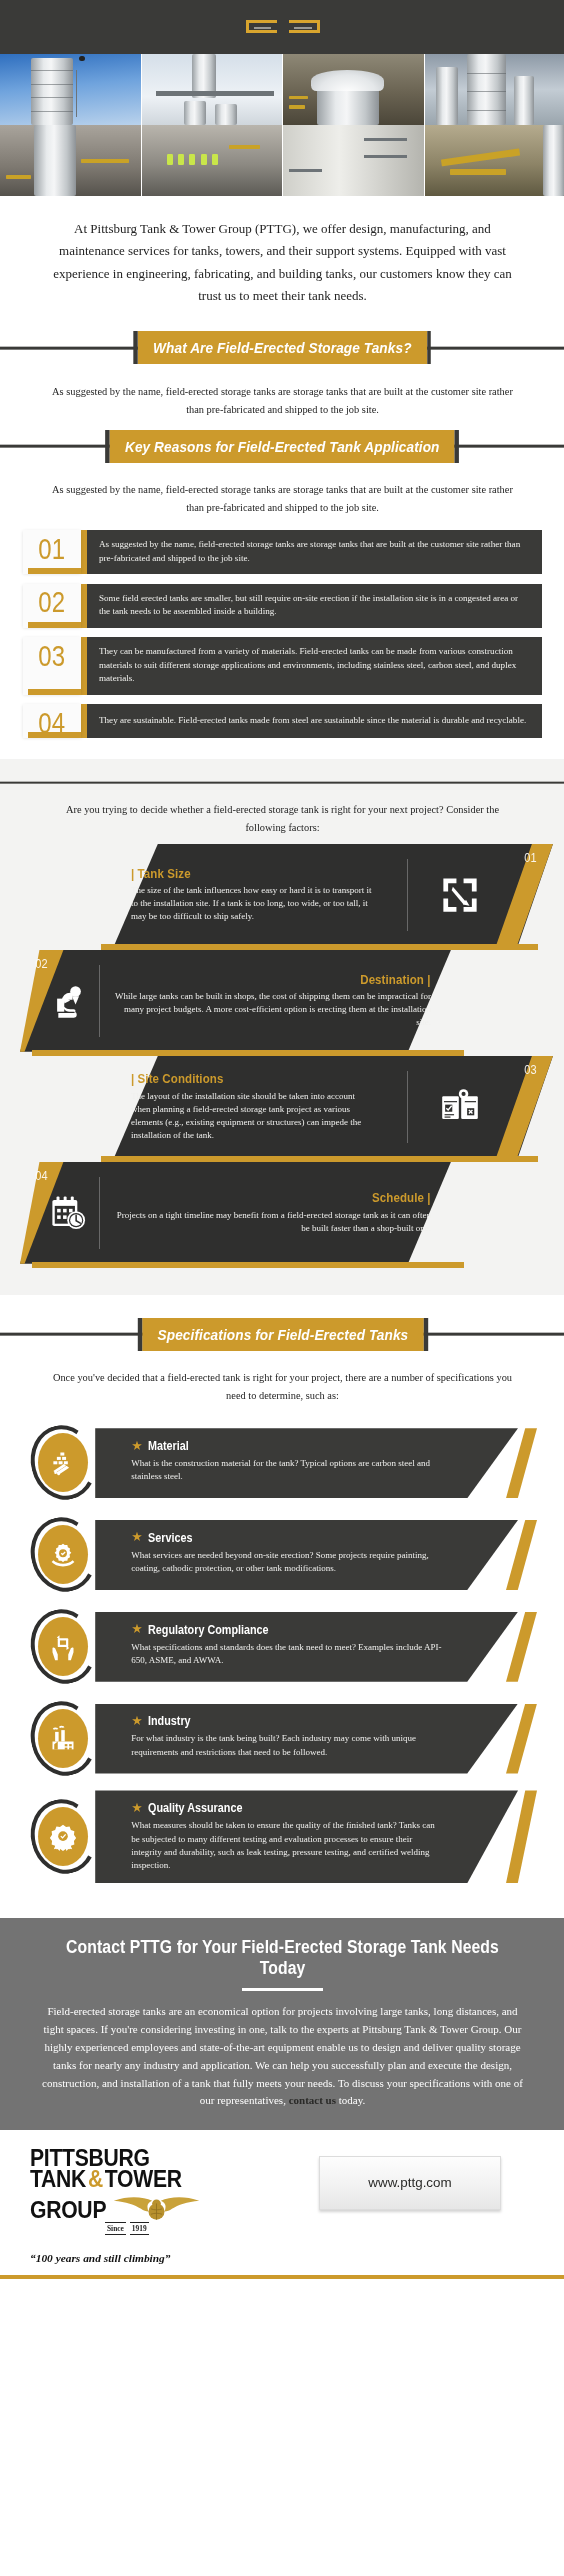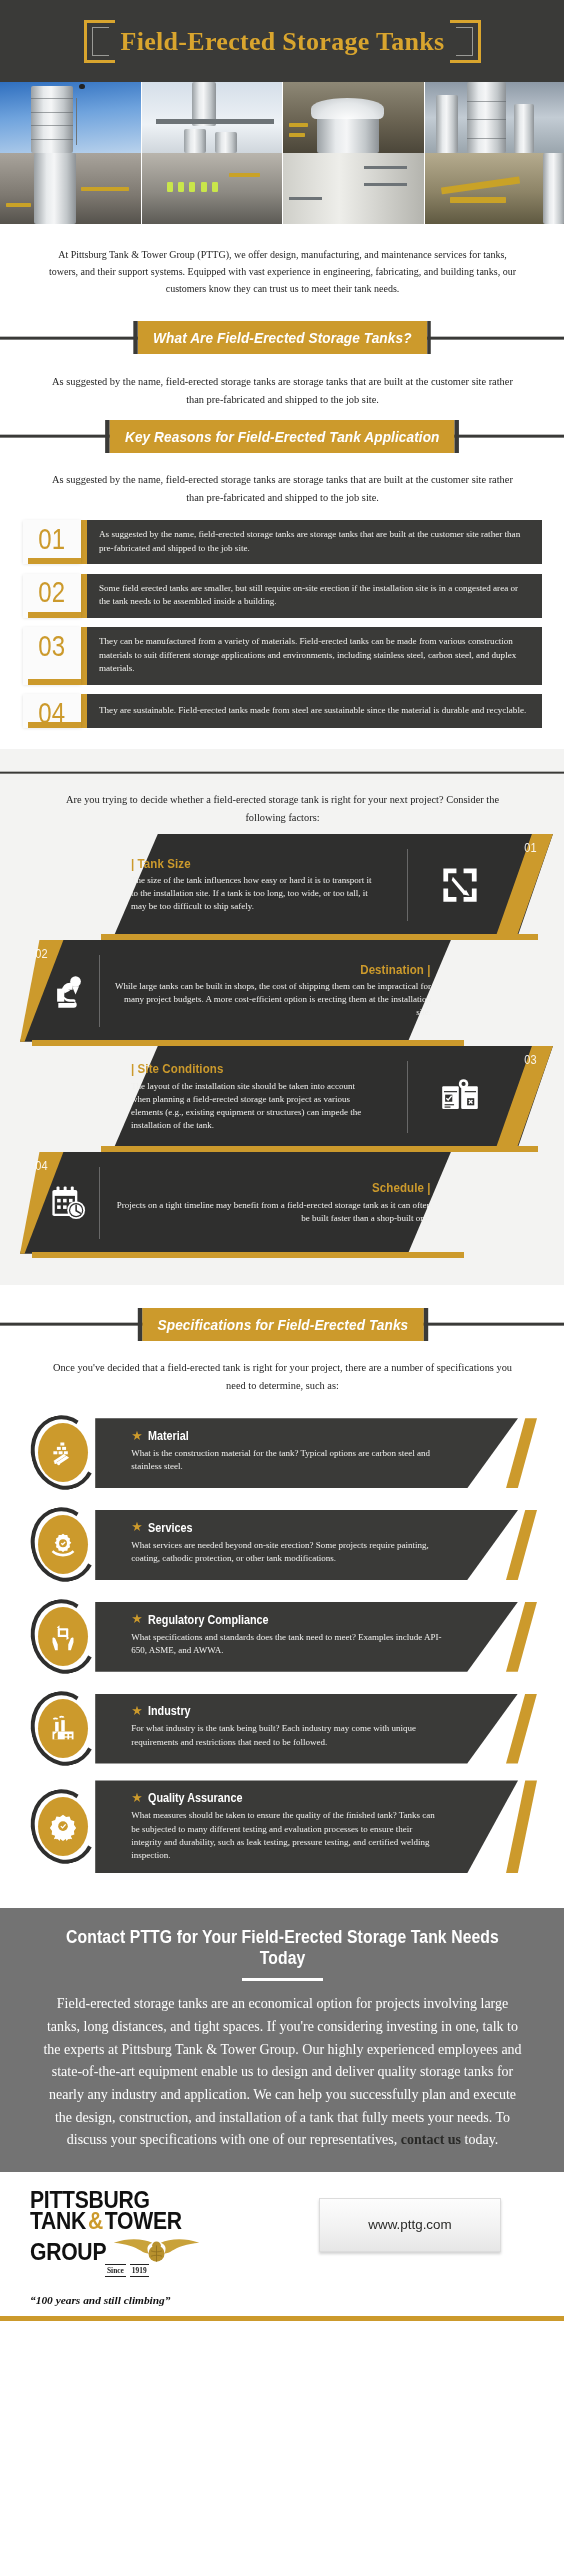--- a/index.html
+++ b/index.html
@@ -80,21 +80,21 @@
     border-radius: 50% 50% 5.4px 5.4px;
   }
   .vest { position:absolute; width:6px; height:10.8px; background:#c9e64a; border-radius:1.3px; }
   .beam { position:absolute; background:#c9a227; border-radius:0.7px; }
   .rail { position:absolute; background:#6d7377; }
 
   
   .intro {
     padding: 21.5px 48px 20px 48px;
     text-align: center;
-    font-size: 10px;
+    font-size: 13px;
     line-height: 1.72;
     color: #242424;
   }
 
   
   .sec-head {
     position: relative;
     display: flex; align-items: center; justify-content: center;
     margin: 4px 0 2.7px 0;
     padding: 0;
@@ -291,21 +291,21 @@
   .spec-card .s-desc { font-size: 9px; line-height: 1.48; color: #f0f0ee; }
 
   
   .cta { background: #737373; padding: 19px 40px 20px 40px; text-align: center; }
   .cta-title {
     font-family: "Liberation Sans Narrow","Liberation Sans",sans-serif;
     font-weight: bold; font-size: 17.5px; color: #ffffff;
     transform: scaleX(.9); letter-spacing: 0.1px;
   }
   .cta-divider { width: 81px; height: 3.4px; background: #ffffff; margin: 9.4px auto 12px auto; }
-  .cta-body { font-size: 14px; line-height: 1.62; color: #ffffff; text-align: center; }
+  .cta-body { font-size: 11px; line-height: 1.62; color: #ffffff; text-align: center; }
   .cta-body .link { font-weight: bold; color: #2a2a28; text-decoration: none; }
 
   
   .footer { padding: 17.5px 30px 0 30px; display: flex; align-items: flex-start; }
   .logo-col { width: 255px; }
   .logo-line {
     font-family: "Liberation Sans Narrow","Liberation Sans",sans-serif;
     font-weight: bold; color: #111;
     letter-spacing: -0.3px; line-height: .92;
   }
@@ -345,21 +345,20 @@
   <div class="header">
     <div class="header-frame">
       <div class="brk l">
           <div class="outer"></div>
           <div class="inner"></div>
         </div>
       <div class="brk r">
           <div class="outer"></div>
           <div class="inner"></div>
         </div>
-      <div class="header-title">Field-Erected Storage Tanks</div>
     </div>
   </div>
 
   <div class="photo-strip">
     <div class="photo ph-sky">
       <div class="tank-body" style="left:22%;top:4px;width:30%;bottom:0;">
         <div class="tank-ring" style="top:18%"></div>
           <div class="tank-ring" style="top:38%"></div>
         <div class="tank-ring" style="top:58%"></div>
           <div class="tank-ring" style="top:78%"></div>

